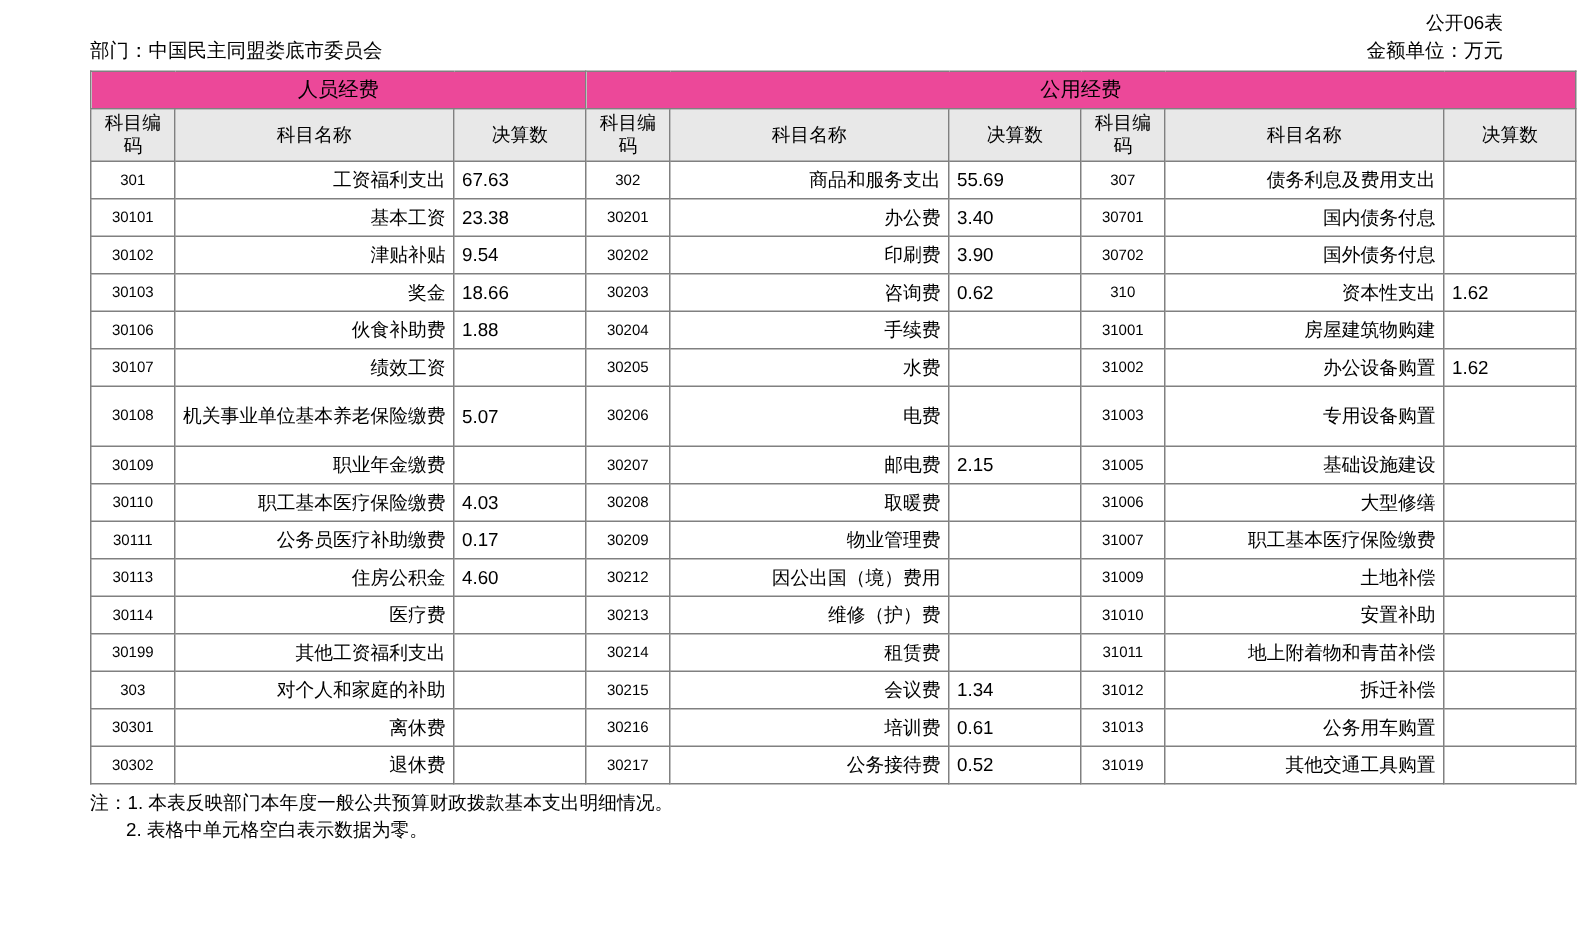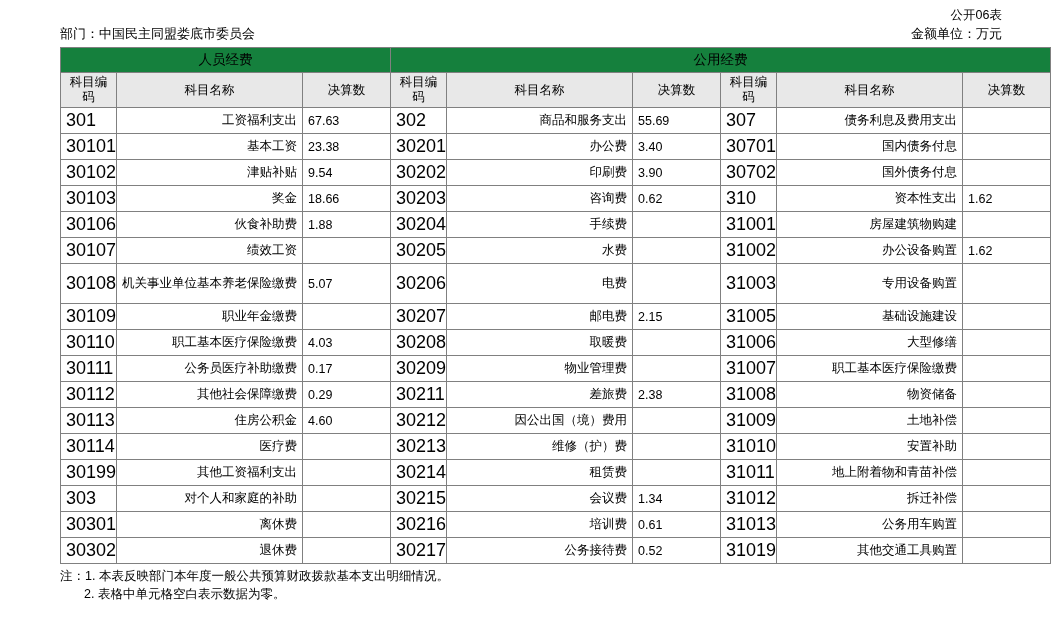--- a/index.html
+++ b/index.html
@@ -51,34 +51,35 @@
   table.budget td, table.budget th {
     border: 1px solid #808080;
     padding: 2px 5px;
     vertical-align: middle;
     font-weight: normal;
     height: 25px;
     box-sizing: border-box;
     overflow: hidden;
   }
   .grp {
-    background: #15803d;
+    background: #ec4899;
     text-align: center;
     font-size: 13.5px;
     height: 27px;
   }
   .hd {
     background: #e8e8e8;
     text-align: center;
     font-size: 12.5px;
     line-height: 15px;
     height: 38px;
   }
   .code {
-    font-size: 18px;
+    text-align: center;
+    font-size: 10px;
     margin-top: 34px;
   }
   .name {
     text-align: right;
     font-size: 12.5px;
     padding-left: 8px;
   }
   .num {
     text-align: left;
     font-size: 12.5px;
@@ -247,31 +248,20 @@
         <td class="name">公务员医疗补助缴费</td>
         <td class="num">0.17</td>
         <td class="code">30209</td>
         <td class="name">物业管理费</td>
         <td class="num"></td>
         <td class="code">31007</td>
         <td class="name">职工基本医疗保险缴费</td>
         <td class="num"></td>
       </tr>
       <tr>
-        <td class="code">30112</td>
-        <td class="name">其他社会保障缴费</td>
-        <td class="num">0.29</td>
-        <td class="code">30211</td>
-        <td class="name">差旅费</td>
-        <td class="num">2.38</td>
-        <td class="code">31008</td>
-        <td class="name">物资储备</td>
-        <td class="num"></td>
-      </tr>
-      <tr>
         <td class="code">30113</td>
         <td class="name">住房公积金</td>
         <td class="num">4.60</td>
         <td class="code">30212</td>
         <td class="name">因公出国（境）费用</td>
         <td class="num"></td>
         <td class="code">31009</td>
         <td class="name">土地补偿</td>
         <td class="num"></td>
       </tr>

